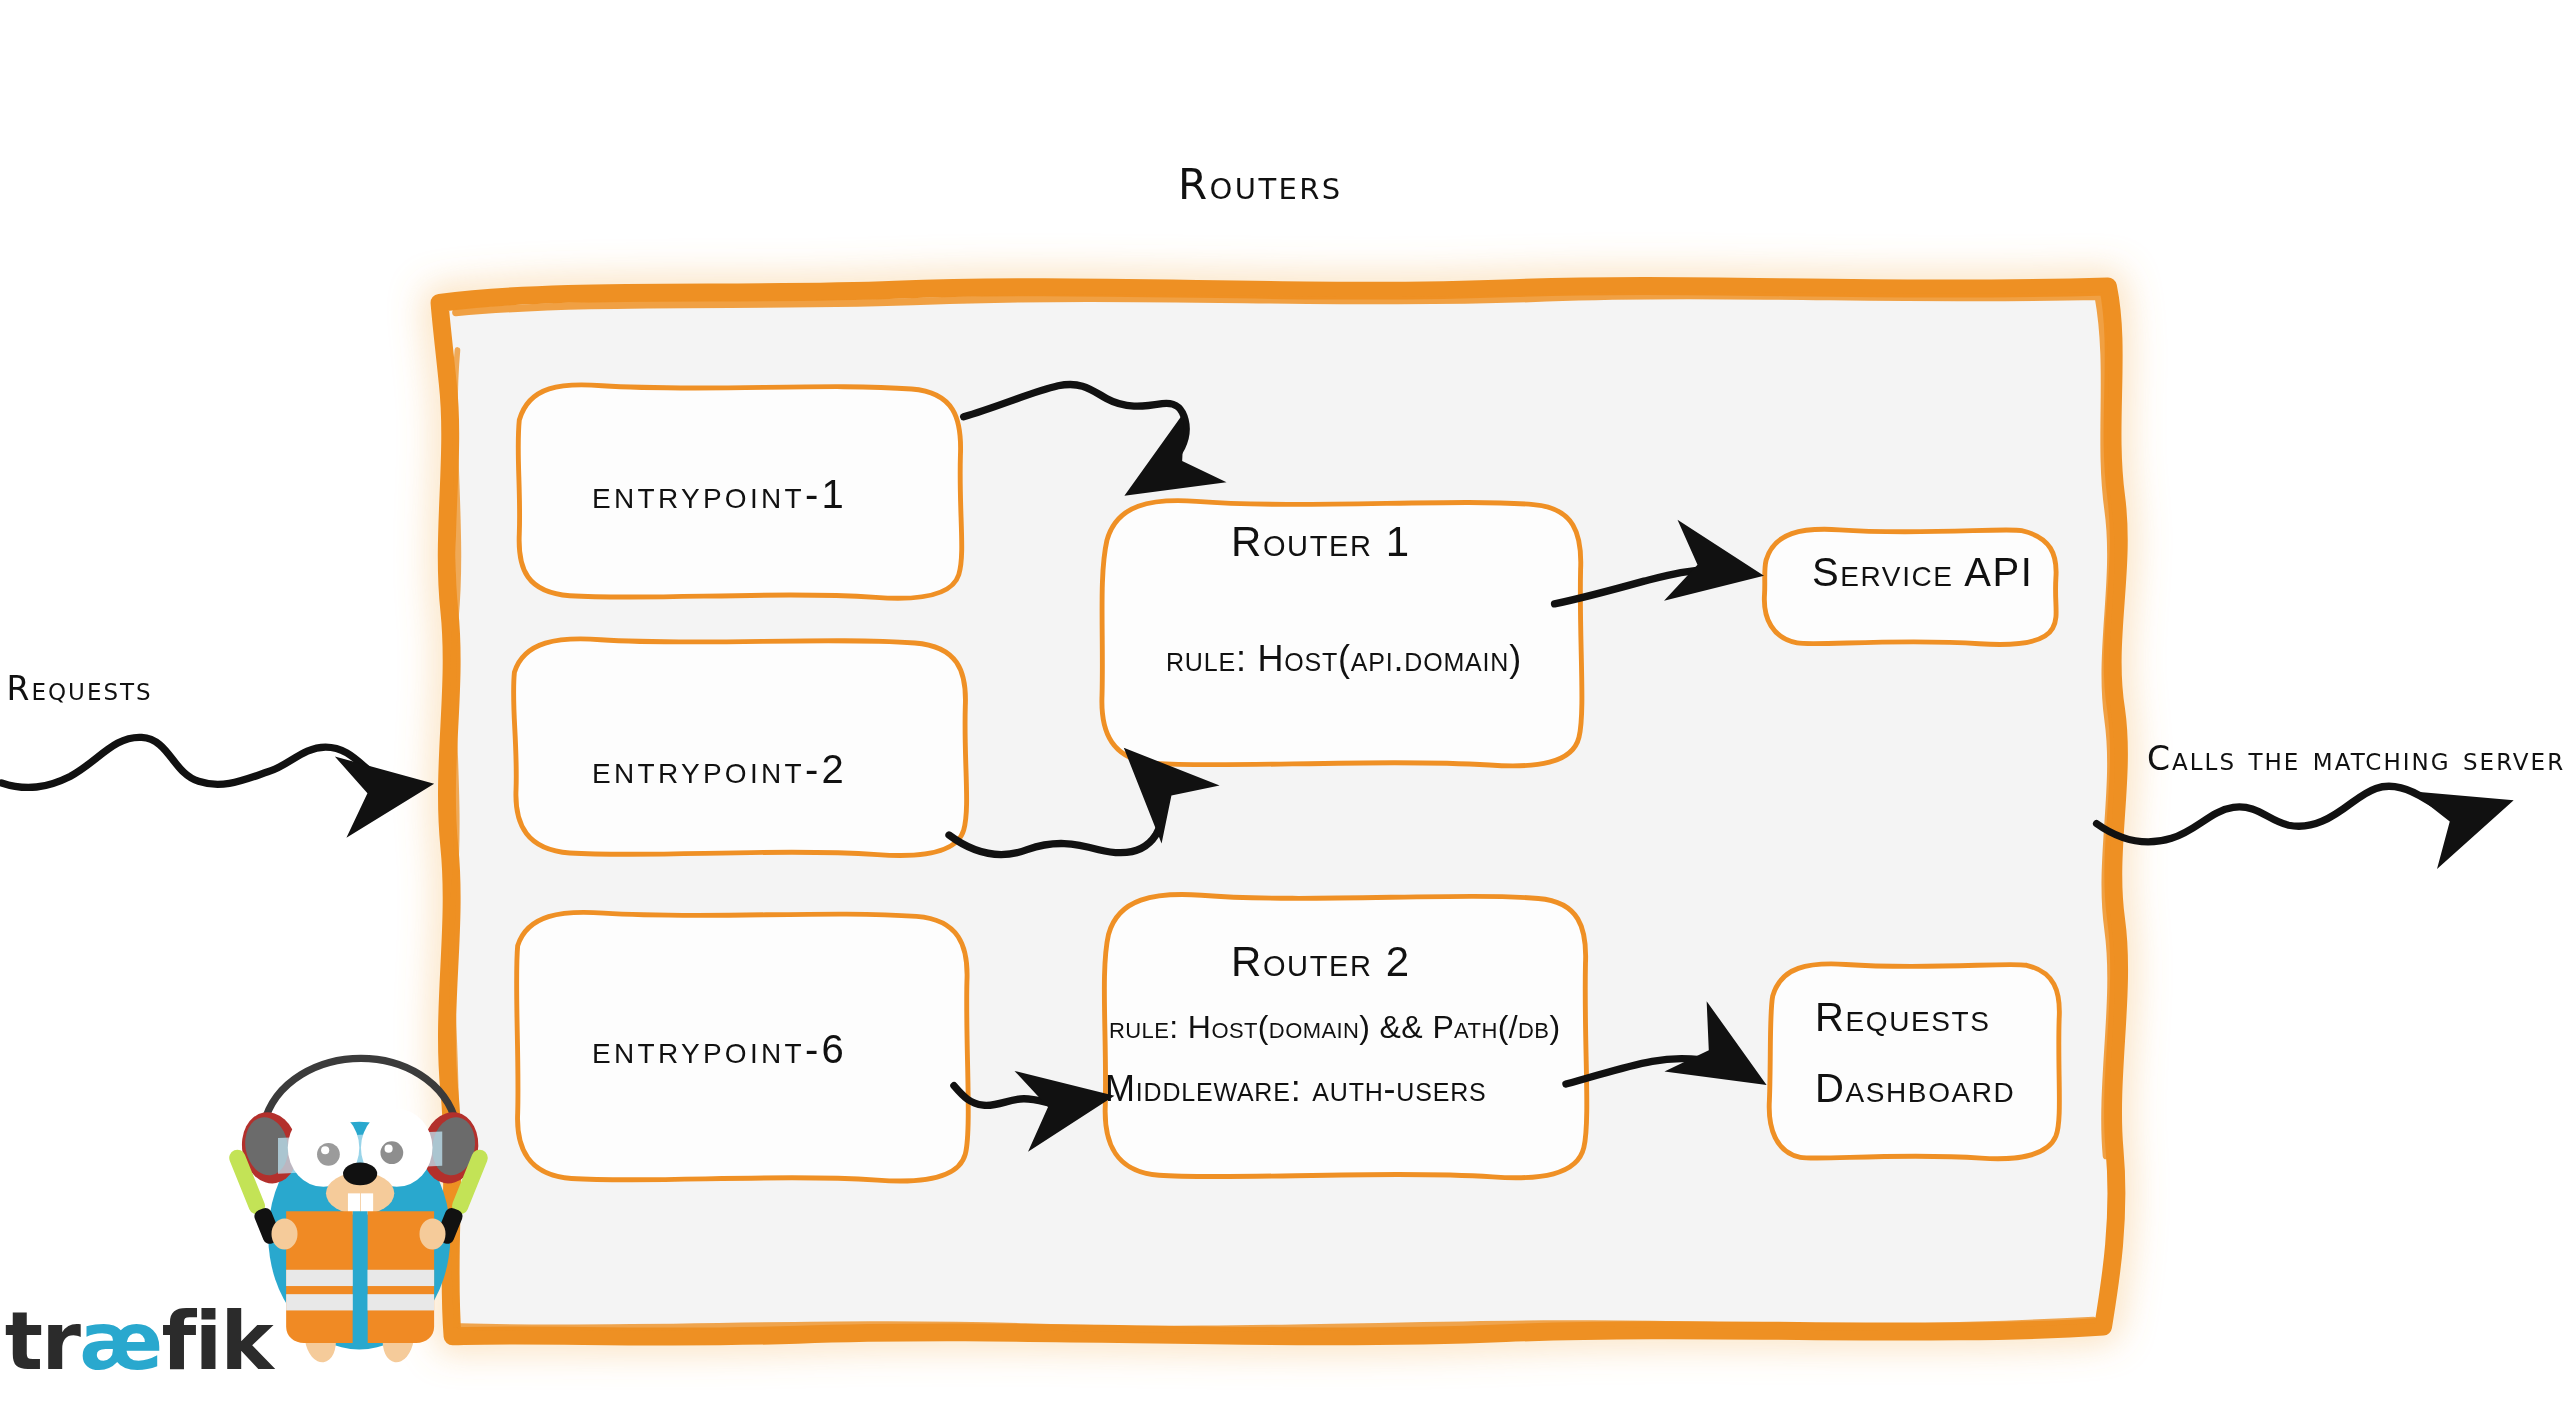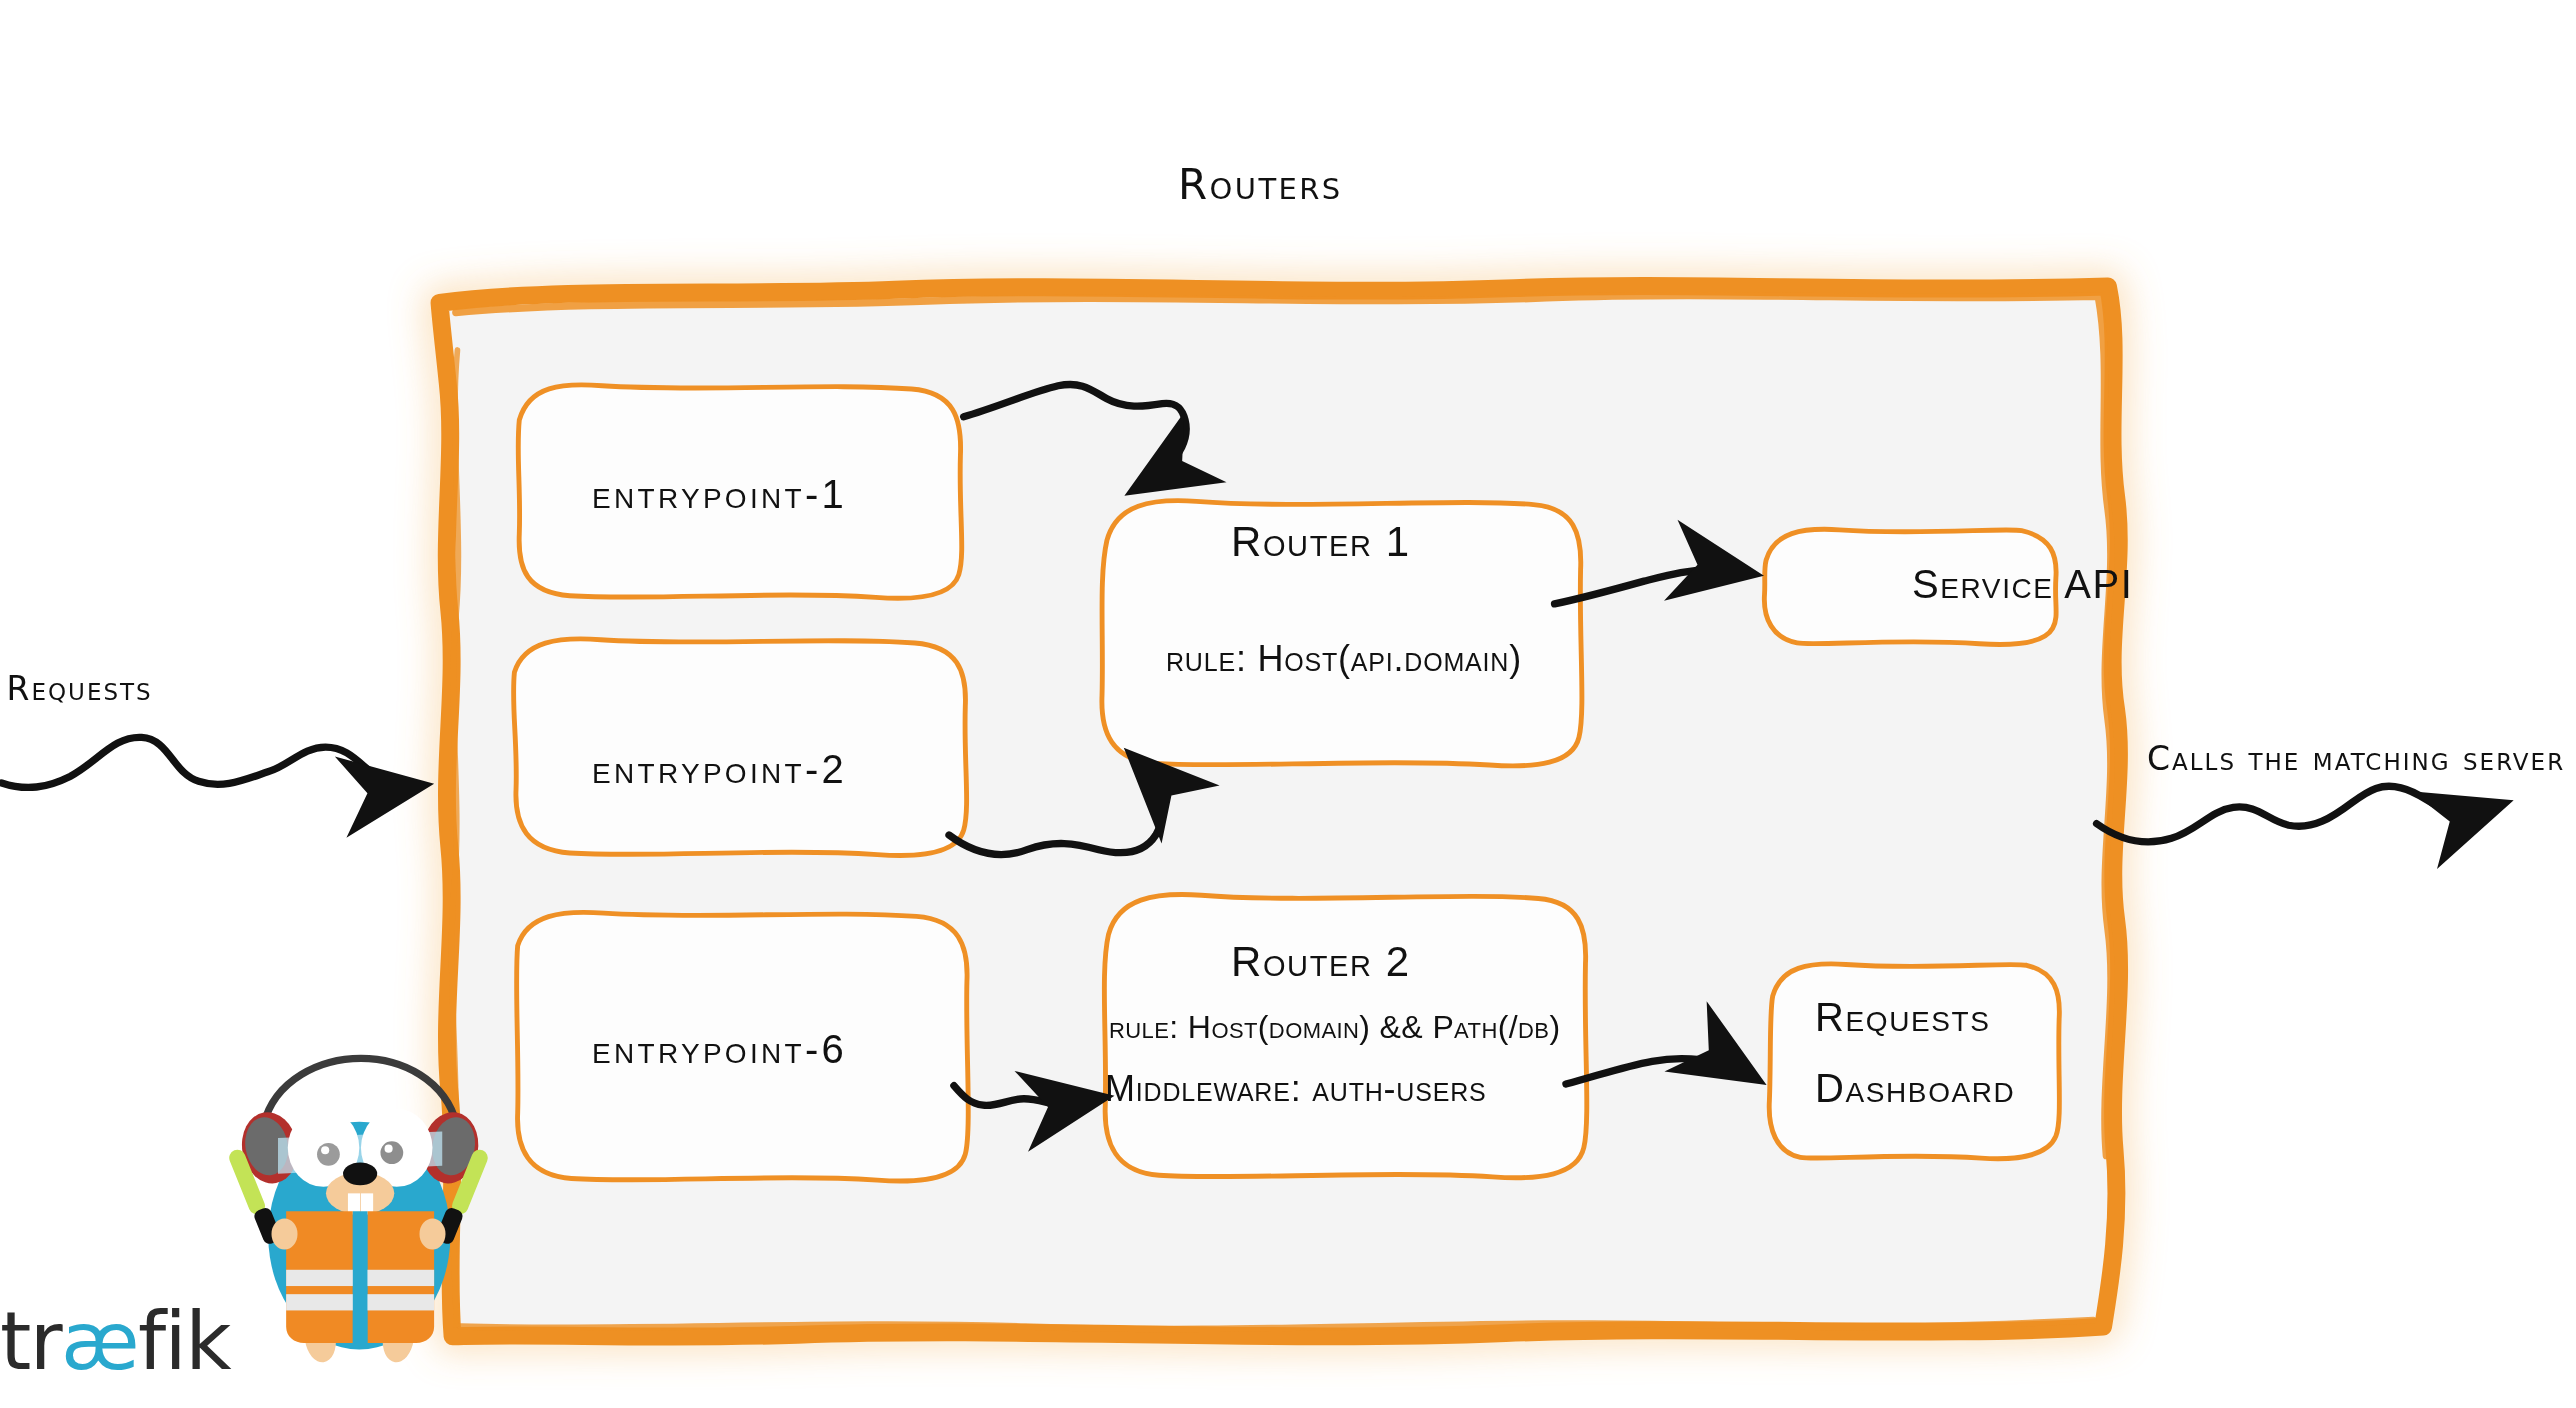--- a/index.html
+++ b/index.html
@@ -22,23 +22,23 @@
   .ep-label{font-size:40px;letter-spacing:3.3px;}
   .router-title{font-size:42px;letter-spacing:1.6px;}
   .router-rule{font-size:36px;letter-spacing:0.8px;}
   .router-rule-sm{font-size:32px;letter-spacing:0.4px;}
   .svc-label{font-size:40px;letter-spacing:1.6px;}
   .side-label{font-size:33px;letter-spacing:2px;font-variant:small-caps;}
   #requests{left:6.5px;top:669px;}
   #calls{left:2147px;top:739px;}
   #logo-wrap{position:absolute;left:224px;top:1034px;width:269px;height:374px;}
   #logoword{
-    position:absolute;left:0px;top:1302px;width:277px;
+    position:absolute;left:0px;top:1302px;width:277px;text-align:center;
     font-size:80px;color:#2b2b2b;font-family:"DejaVu Sans","Liberation Sans",sans-serif;
-    letter-spacing:-1.6px;line-height:1;
+    letter-spacing:-1.6px;line-height:1;font-weight:bold;
   }
   #logoword .ae{color:#29a8ce;}
 </style>
 </head>
 <body>
 
 <div id="stage">
 
   <svg class="layer" viewBox="0 0 3165 1730">
     <defs>
@@ -247,21 +247,21 @@
   <div class="boxlabel ep-label" style="left:592px;top:747px;">entrypoint-2</div>
   <div class="boxlabel ep-label" style="left:592px;top:1027px;">entrypoint-6</div>
 
   <div class="boxlabel router-title" style="left:1231px;top:518px;">Router 1</div>
   <div class="boxlabel router-rule" style="left:1120px;top:638px;margin-left:46px;">rule: Host(api.domain)</div>
 
   <div class="boxlabel router-title" style="left:1231px;top:938px;">Router 2</div>
   <div class="boxlabel router-rule-sm" style="left:1109px;top:1009px;">rule: Host(domain) &amp;&amp; Path(/db)</div>
   <div class="boxlabel router-rule" style="left:1105px;top:1068px;">Middleware: auth-users</div>
 
-  <div class="boxlabel svc-label" style="left:1912px;top:550px;margin-top:12px;">Service API</div>
+  <div class="boxlabel svc-label" style="left:1812px;top:550px;">Service API</div>
 
   <div class="boxlabel svc-label" style="left:1815px;top:995px;">Requests</div>
   <div class="boxlabel svc-label" style="left:1815px;top:1066px;">Dashboard</div>
 
   <div id="logoword"><span>tr</span><span class="ae">æ</span><span>fik</span></div>
 
 </div>
 
 
 </body></html>

